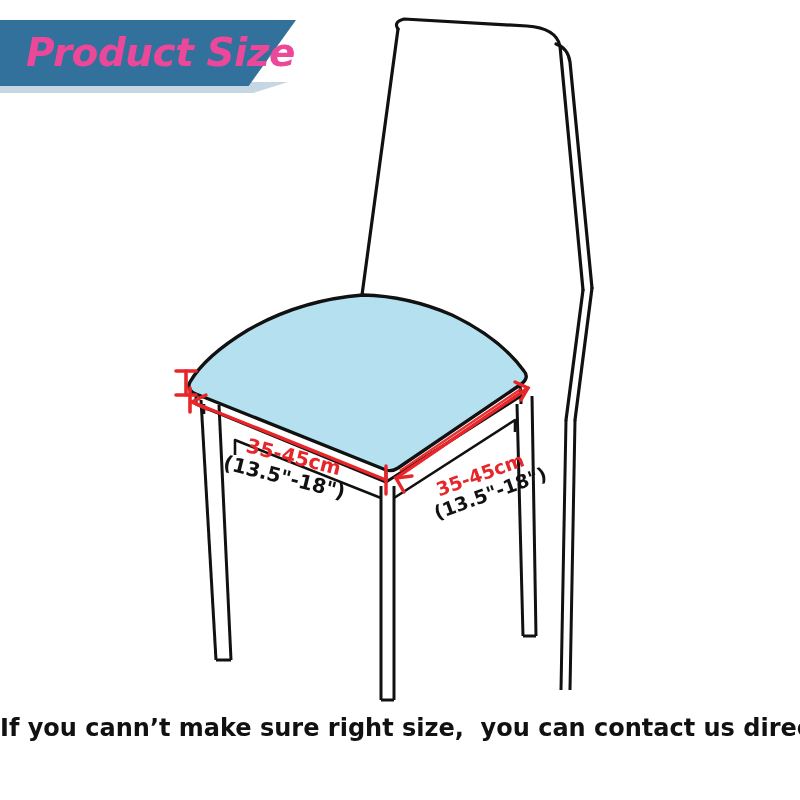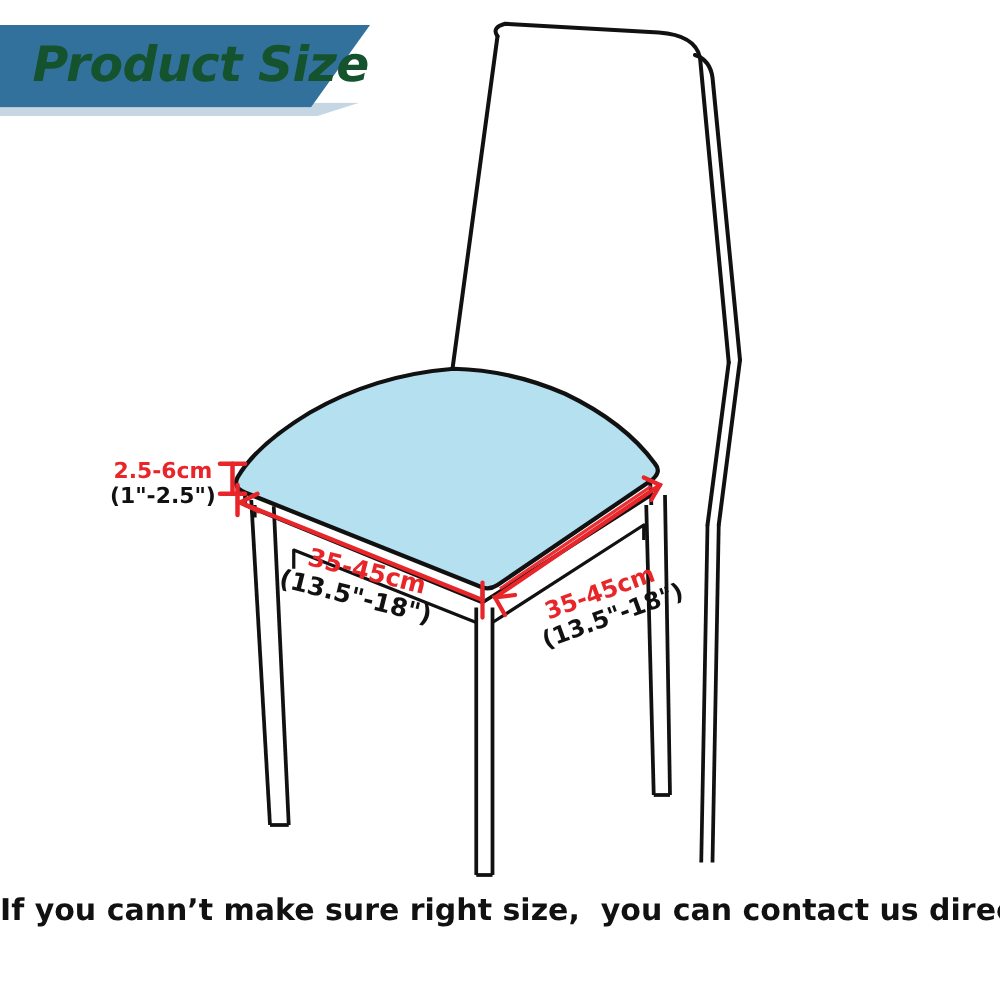--- a/index.html
+++ b/index.html
@@ -48,21 +48,21 @@
     clip-path: polygon(0 0, 100% 0, 84% 100%, 0 100%);
   }
   #banner-title {
     position: absolute;
     left: 26px;
     top: 6px;
     font-family: "DejaVu Sans", sans-serif;
     font-size: 39px;
     font-weight: bold;
     font-style: italic;
-    color: #14532d;
+    color: #ec4899;
     letter-spacing: -0.5px;
     white-space: nowrap;
     line-height: 54px;
   }
 
   
   #chair-svg {
     position: absolute;
     left: 0;
     top: 0;
@@ -236,24 +236,20 @@
 
       <path d="M 515 382 L 528 388 L 521 400"></path>
     </g>
 
     <g stroke="#e8262a" stroke-width="2.6" fill="none" opacity="0.95">
       <path d="M 400 471 L 521 389"></path>
     </g>
 
   </svg>
 
-  <div class="dim" id="dim-thickness">
-    <span class="cm">2.5-6cm</span>
-    <span class="inch">(1"-2.5")</span>
-  </div>
 
   <div class="dim" id="dim-front-left">
     <span class="cm">35-45cm</span>
     <span class="inch">(13.5"-18")</span>
   </div>
 
   <div class="dim" id="dim-front-right">
     <span class="cm">35-45cm</span>
     <span class="inch">(13.5"-18")</span>
   </div>

